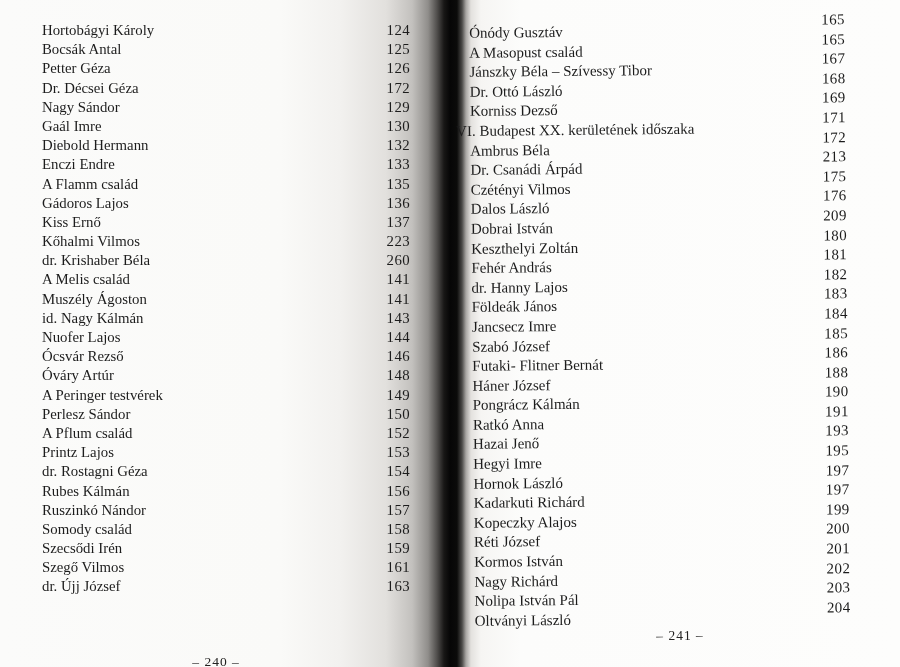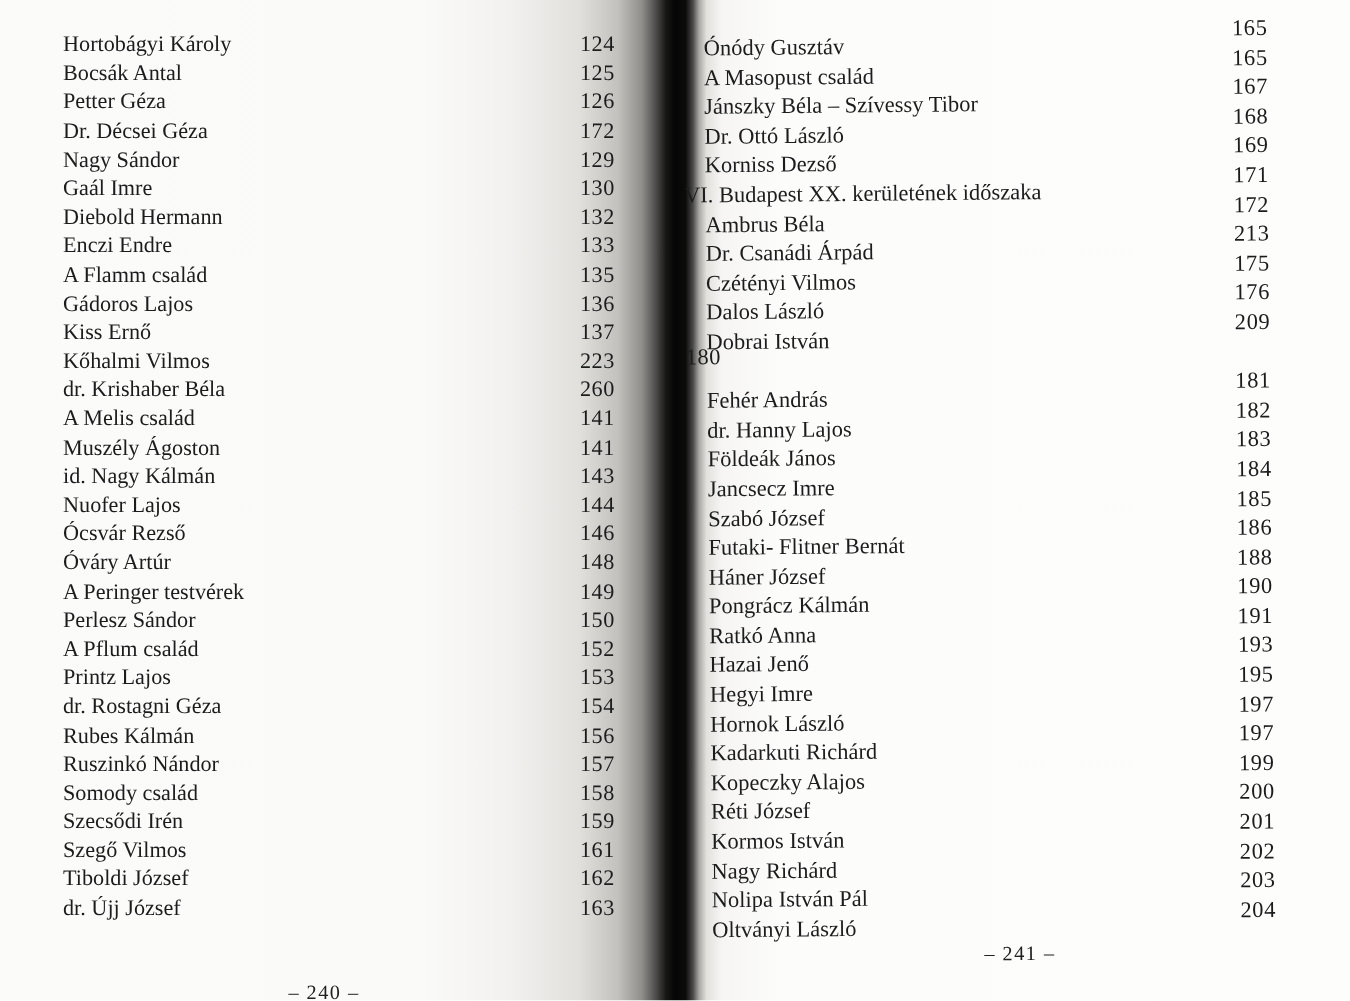--- a/index.html
+++ b/index.html
@@ -183,24 +183,20 @@
       </div>
       <div class="row">
         <span class="name">Szecsődi Irén</span>
         <span class="num">159</span>
       </div>
       <div class="row">
         <span class="name">Szegő Vilmos</span>
         <span class="num">161</span>
       </div>
       <div class="row">
-        <span class="name">Tiboldi József</span>
-        <span class="num">162</span>
-      </div>
-      <div class="row">
         <span class="name">dr. Újj József</span>
         <span class="num">163</span>
       </div>
     </div>
 
   <div class="footer" id="left-footer">– 240 –</div>
 
   <div class="entries" id="right-entries">
       <div class="row">
         <span class="name">Ónódy Gusztáv</span>
@@ -240,20 +236,21 @@
       </div>
       <div class="row">
         <span class="name">Dalos László</span>
         <span class="num">176</span>
       </div>
       <div class="row">
         <span class="name">Dobrai István</span>
         <span class="num">209</span>
       </div>
       <div class="row">
+        <span class="name">Keszthelyi Zoltán</span>
         <span class="num">180</span>
       </div>
       <div class="row">
         <span class="name">Fehér András</span>
         <span class="num">181</span>
       </div>
       <div class="row">
         <span class="name">dr. Hanny Lajos</span>
         <span class="num">182</span>
       </div>

